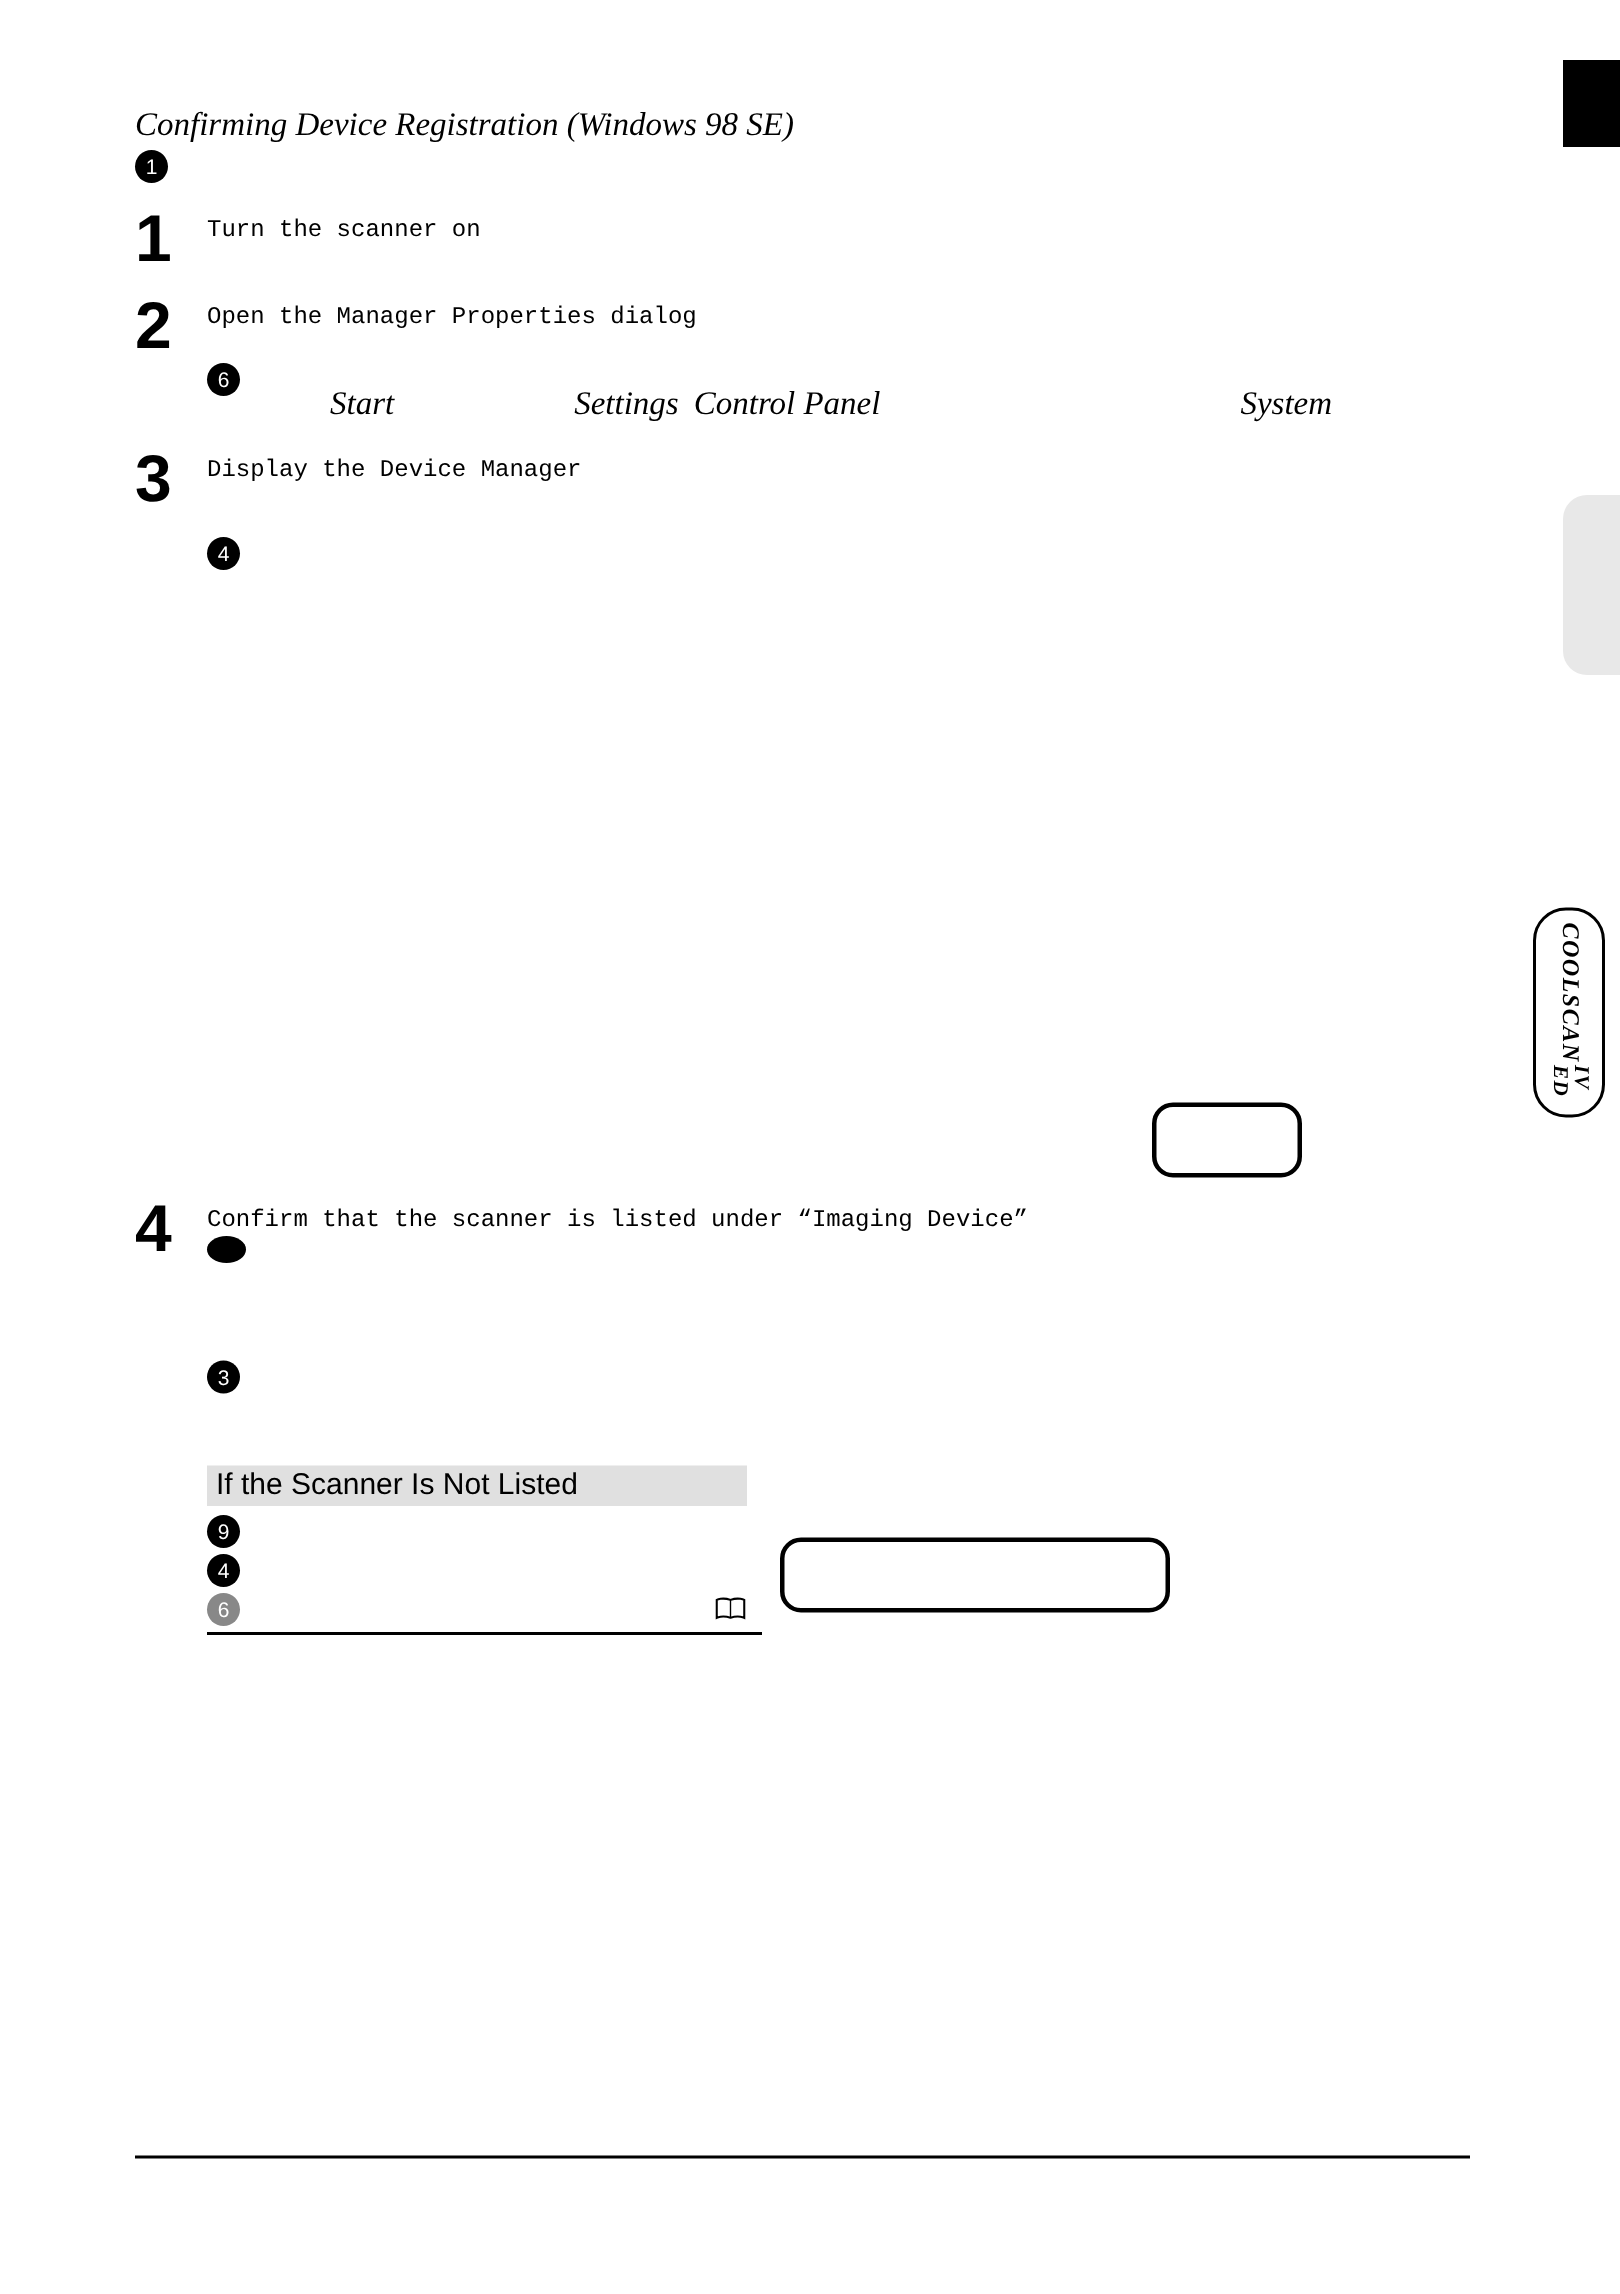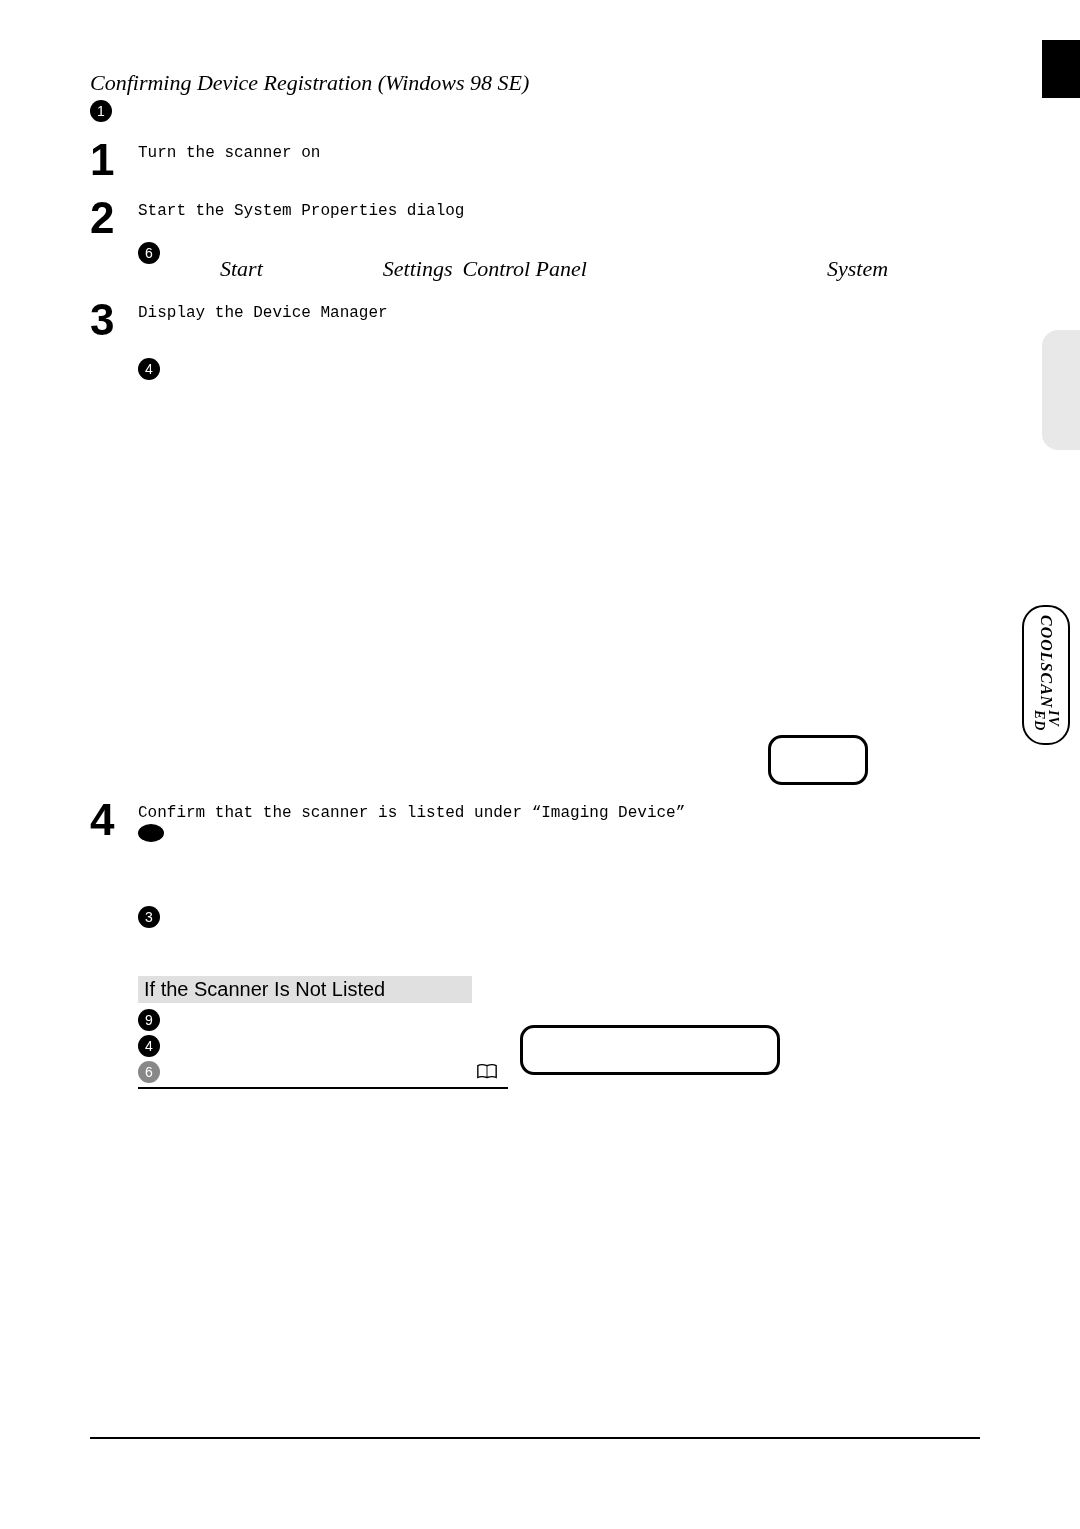--- a/index.html
+++ b/index.html
@@ -143,21 +143,21 @@
     width: 26px; height: 18px;
     background:#000;
     border-radius: 50%;
   }
   .scanner-box-title {
     background: #e0e0e0;
     font-family: Arial, sans-serif;
     font-size: 20px;
     padding: 2px 6px;
     display: inline-block;
-    width: 334px;
+    width: 360px;
   }
   .scanner-not-listed {
     margin-top: 40px;
     margin-left: 0px;
     padding-top: 8px;
     width: 370px;
   }
   .book-icon {
     display: inline-block;
     width: 22px;
@@ -208,21 +208,21 @@
   <div class="step">
     <div class="step-num">1</div>
     <div class="step-body">
       <div class="step-heading">Turn the scanner on</div>
     </div>
   </div>
 
   <div class="step">
     <div class="step-num">2</div>
     <div class="step-body">
-      <div class="step-heading">Start the System Properties dialog</div>
+      <div class="step-heading">Open the Manager Properties dialog</div>
       <div class="nav-row">
         <span class="circ">6</span>
         <span class="it" style="margin-left:10px;">Start</span>
         <span class="it" style="margin-left:70px;">Settings</span>
         <span class="it" style="margin-left:-40px;">Control Panel</span>
         <span class="it" style="margin-left:190px;">System</span>
       </div>
     </div>
   </div>
 

